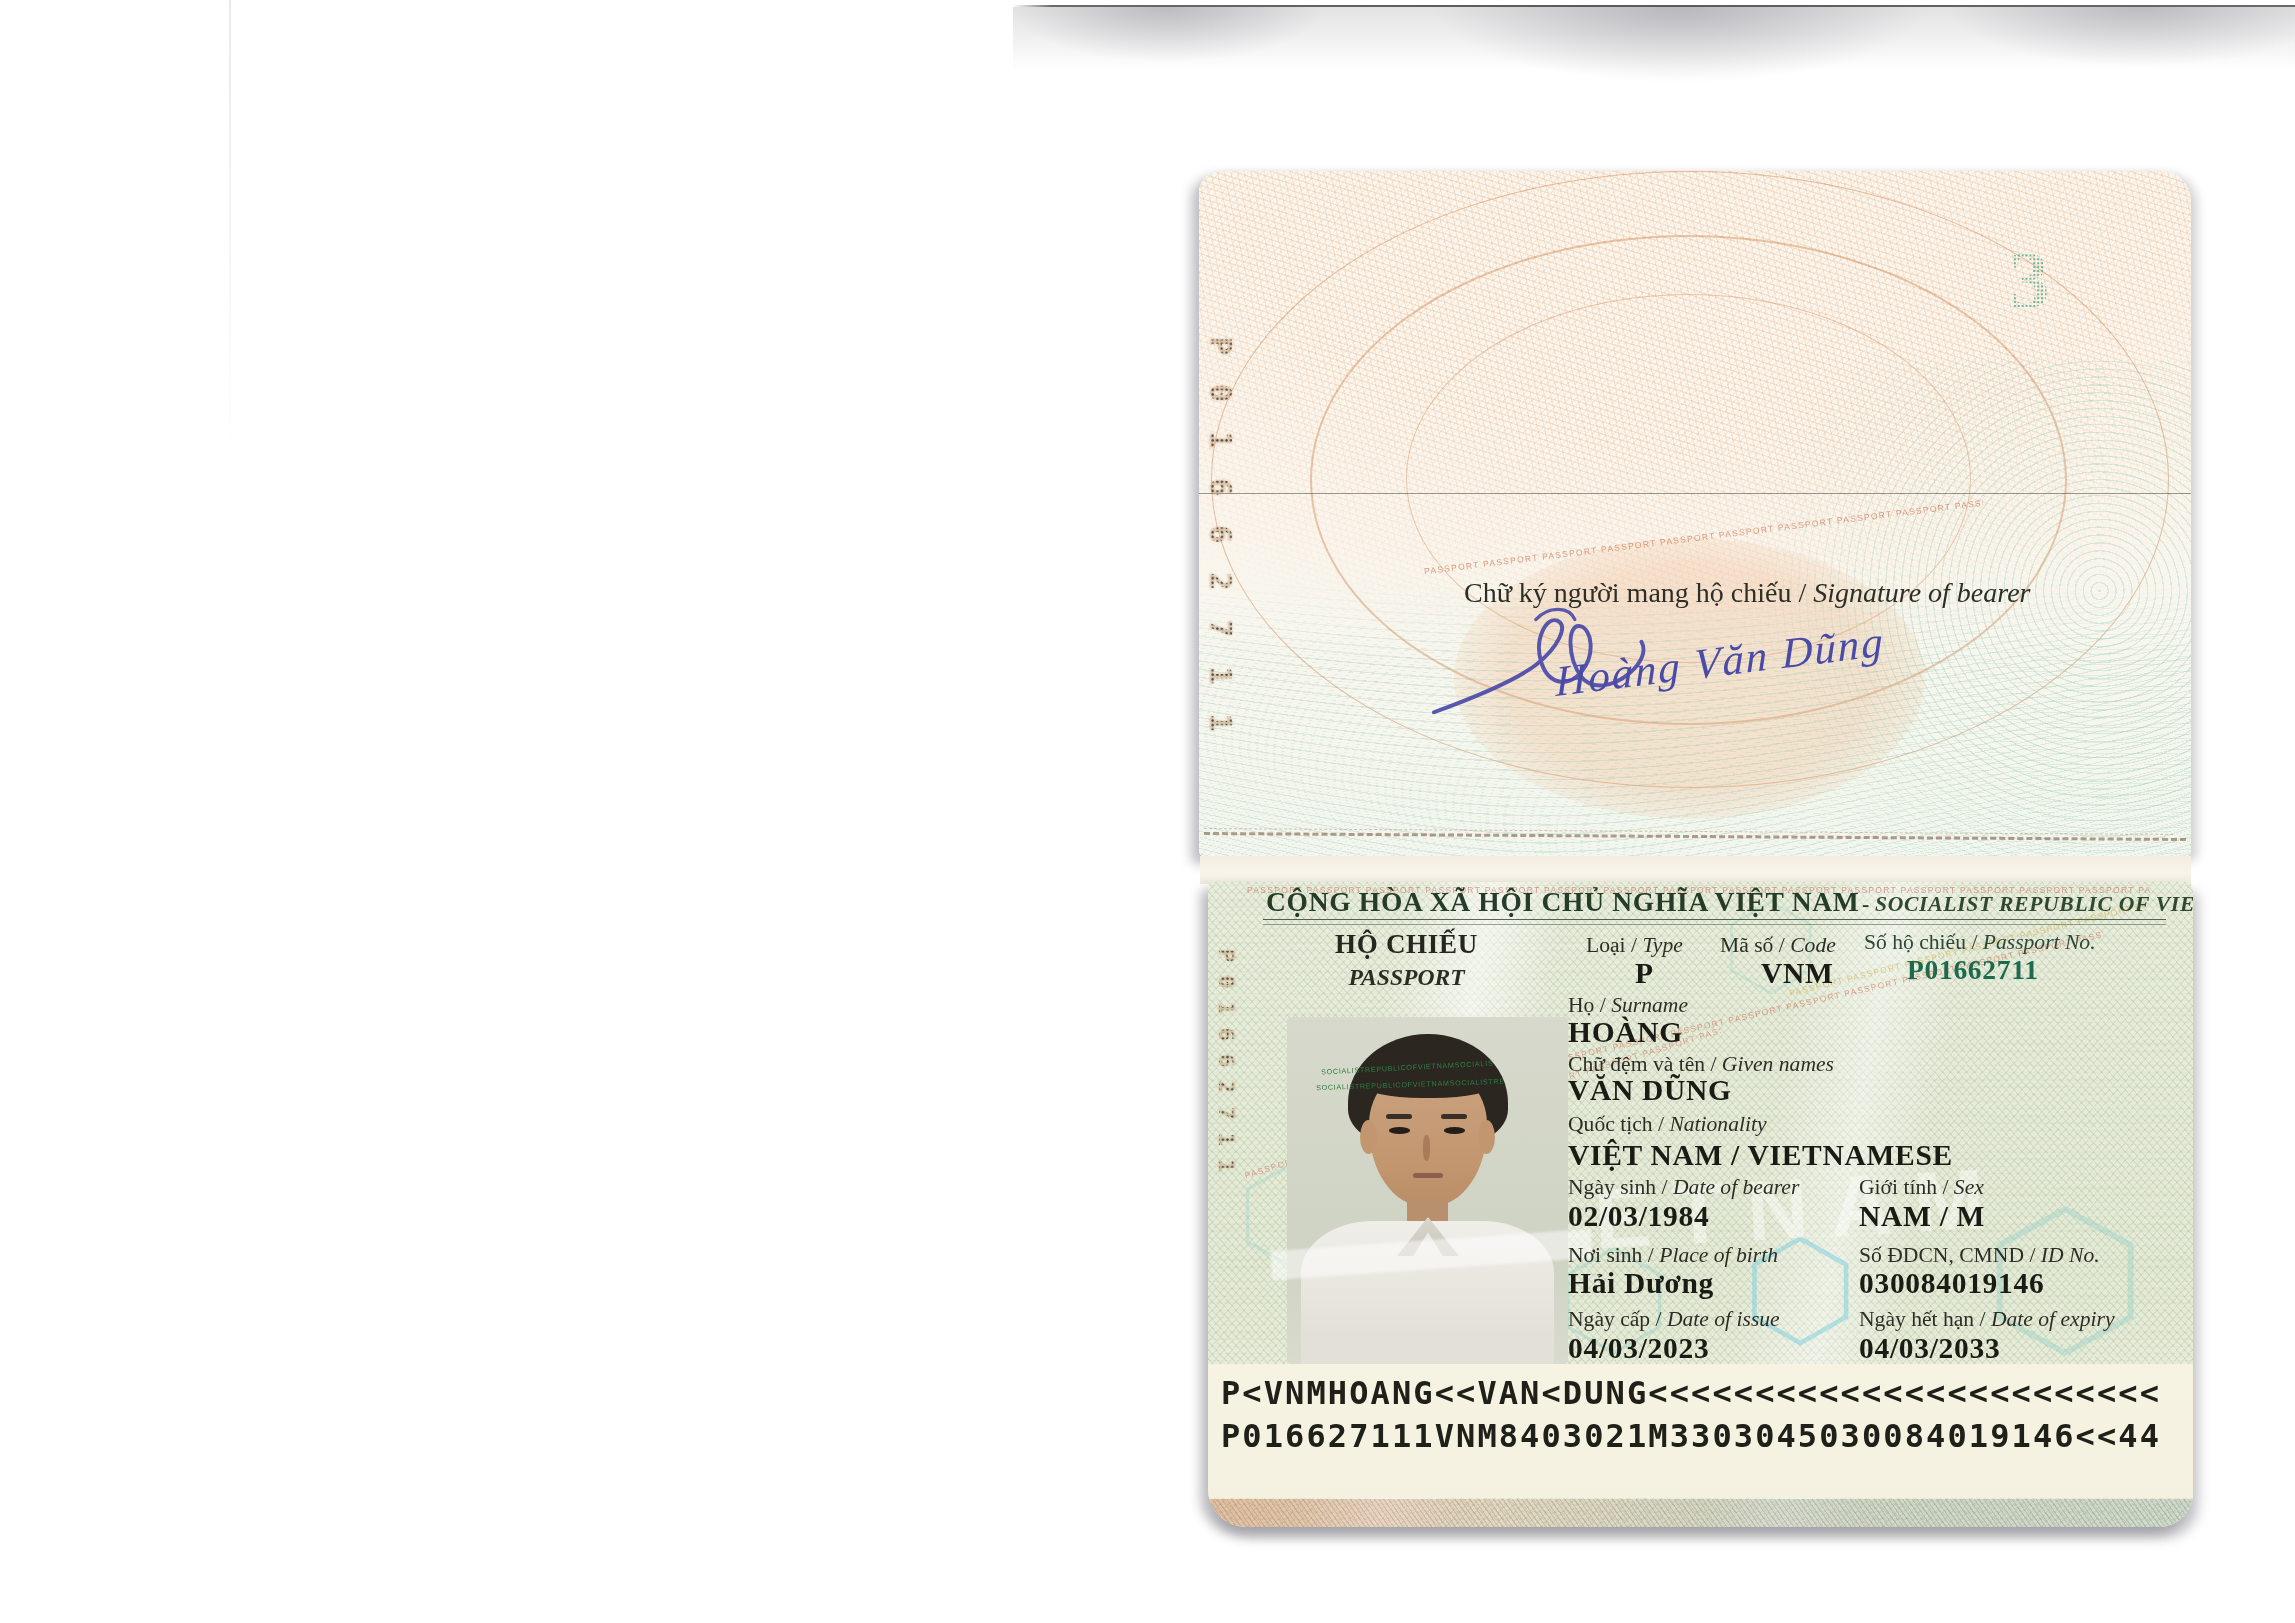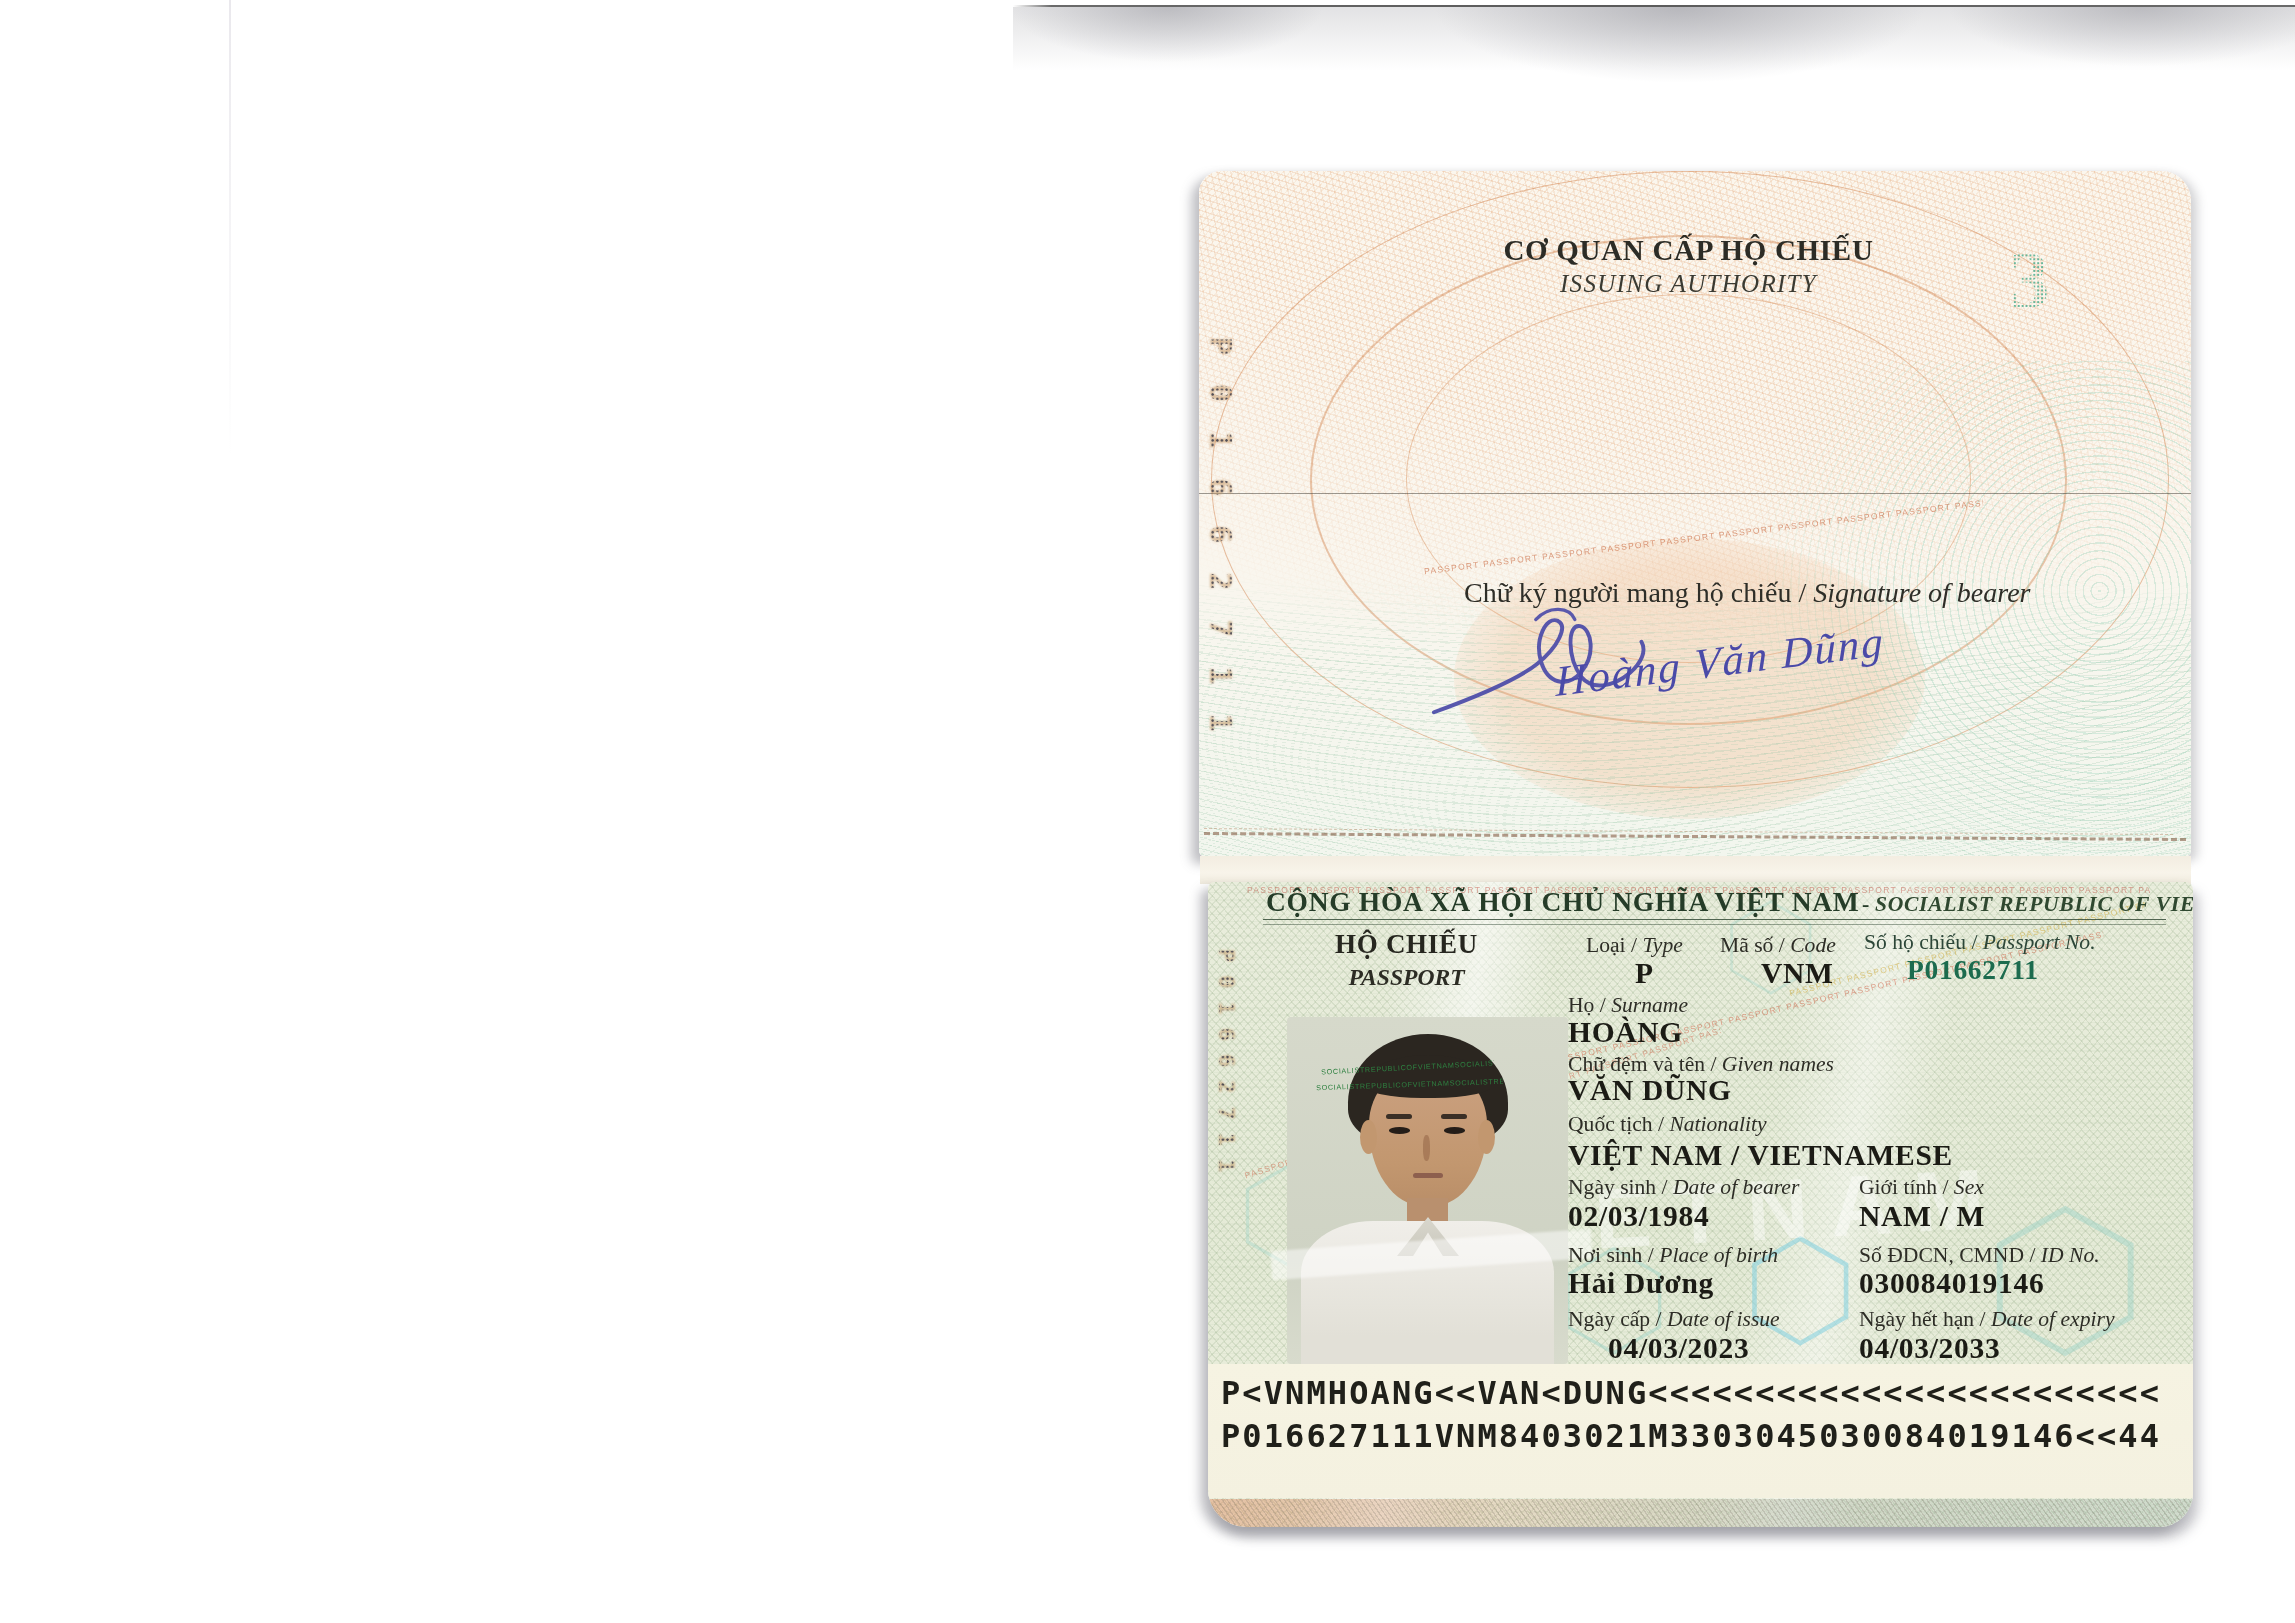--- a/index.html
+++ b/index.html
@@ -134,21 +134,21 @@
   #f-type-l{left:378px;top:51px;}   #f-type-v{left:427px;top:75px;}
   #f-code-l{left:512px;top:51px;}   #f-code-v{left:553px;top:75px;}
   #f-ppno-l{left:656px;top:48px;color:#2c4638;} #f-ppno-v{left:699px;top:72px;font-size:27.5px;}
   #f-surname-l{left:360px;top:111px;} #f-surname-v{left:360px;top:134px;}
   #f-given-l{left:360px;top:170px;}   #f-given-v{left:360px;top:192px;}
   #f-nat-l{left:360px;top:230px;}     #f-nat-v{left:360px;top:257px;}
   #f-dob-l{left:360px;top:293px;}     #f-dob-v{left:360px;top:318px;}
   #f-sex-l{left:651px;top:293px;}     #f-sex-v{left:651px;top:318px;}
   #f-pob-l{left:360px;top:361px;}     #f-pob-v{left:360px;top:385px;}
   #f-id-l{left:651px;top:361px;}      #f-id-v{left:651px;top:385px;}
-  #f-issue-l{left:360px;top:425px;}   #f-issue-v{left:360px;top:450px;margin-left:40px;}
+  #f-issue-l{left:360px;top:425px;}   #f-issue-v{left:360px;top:450px;}
   #f-exp-l{left:651px;top:425px;}     #f-exp-v{left:651px;top:450px;}
 
   .mrz-band{position:absolute;left:0;right:0;top:482px;height:134px;
     background:linear-gradient(180deg,#f6f3e2 0%,#f4f1e0 100%);}
   .mrz{position:absolute;left:13px;font-family:"DejaVu Sans Mono","Liberation Mono",monospace;
     font-size:32px;font-weight:bold;letter-spacing:2.1px;color:#20201a;white-space:nowrap;}
   #mrz1{top:492px;} #mrz2{top:535px;}
   .bottom-strip{position:absolute;left:0;right:0;top:617px;height:29px;
     background:
       repeating-linear-gradient(55deg,rgba(120,110,100,.22) 0 1.3px,transparent 1.3px 3.9px),
@@ -202,24 +202,20 @@
     <div class="drum-speckle"></div>
     <div class="drum-arc arc1"></div>
     <div class="drum-arc arc2"></div>
     <div class="drum-arc arc3"></div>
     <div class="drum-center"></div>
     <div class="mint-rings"></div>
     <div class="green-waves"></div>
     <div class="microtext arc-microtext">PASSPORT PASSPORT PASSPORT PASSPORT PASSPORT PASSPORT PASSPORT PASSPORT PASSPORT PASSPORT PASSPORT PASSPORT PASSPORT PASSPORT PASSPORT PASSPORT PASSPORT PASSPORT</div>
     <div class="page-crease"></div>
 
-    <div class="hdr">
-      <div class="hdr-vi">CƠ QUAN CẤP HỘ CHIẾU</div>
-      <div class="hdr-en">ISSUING AUTHORITY</div>
-    </div>
 
     <div class="page-number dotted-glyph">3</div>
 
     <div class="dept">
     </div>
 
     <div class="sig-label">
       <span class="vi">Chữ ký người mang hộ chiếu</span>
       <span> <span>/</span> </span>
       <span class="en">Signature of bearer</span>

